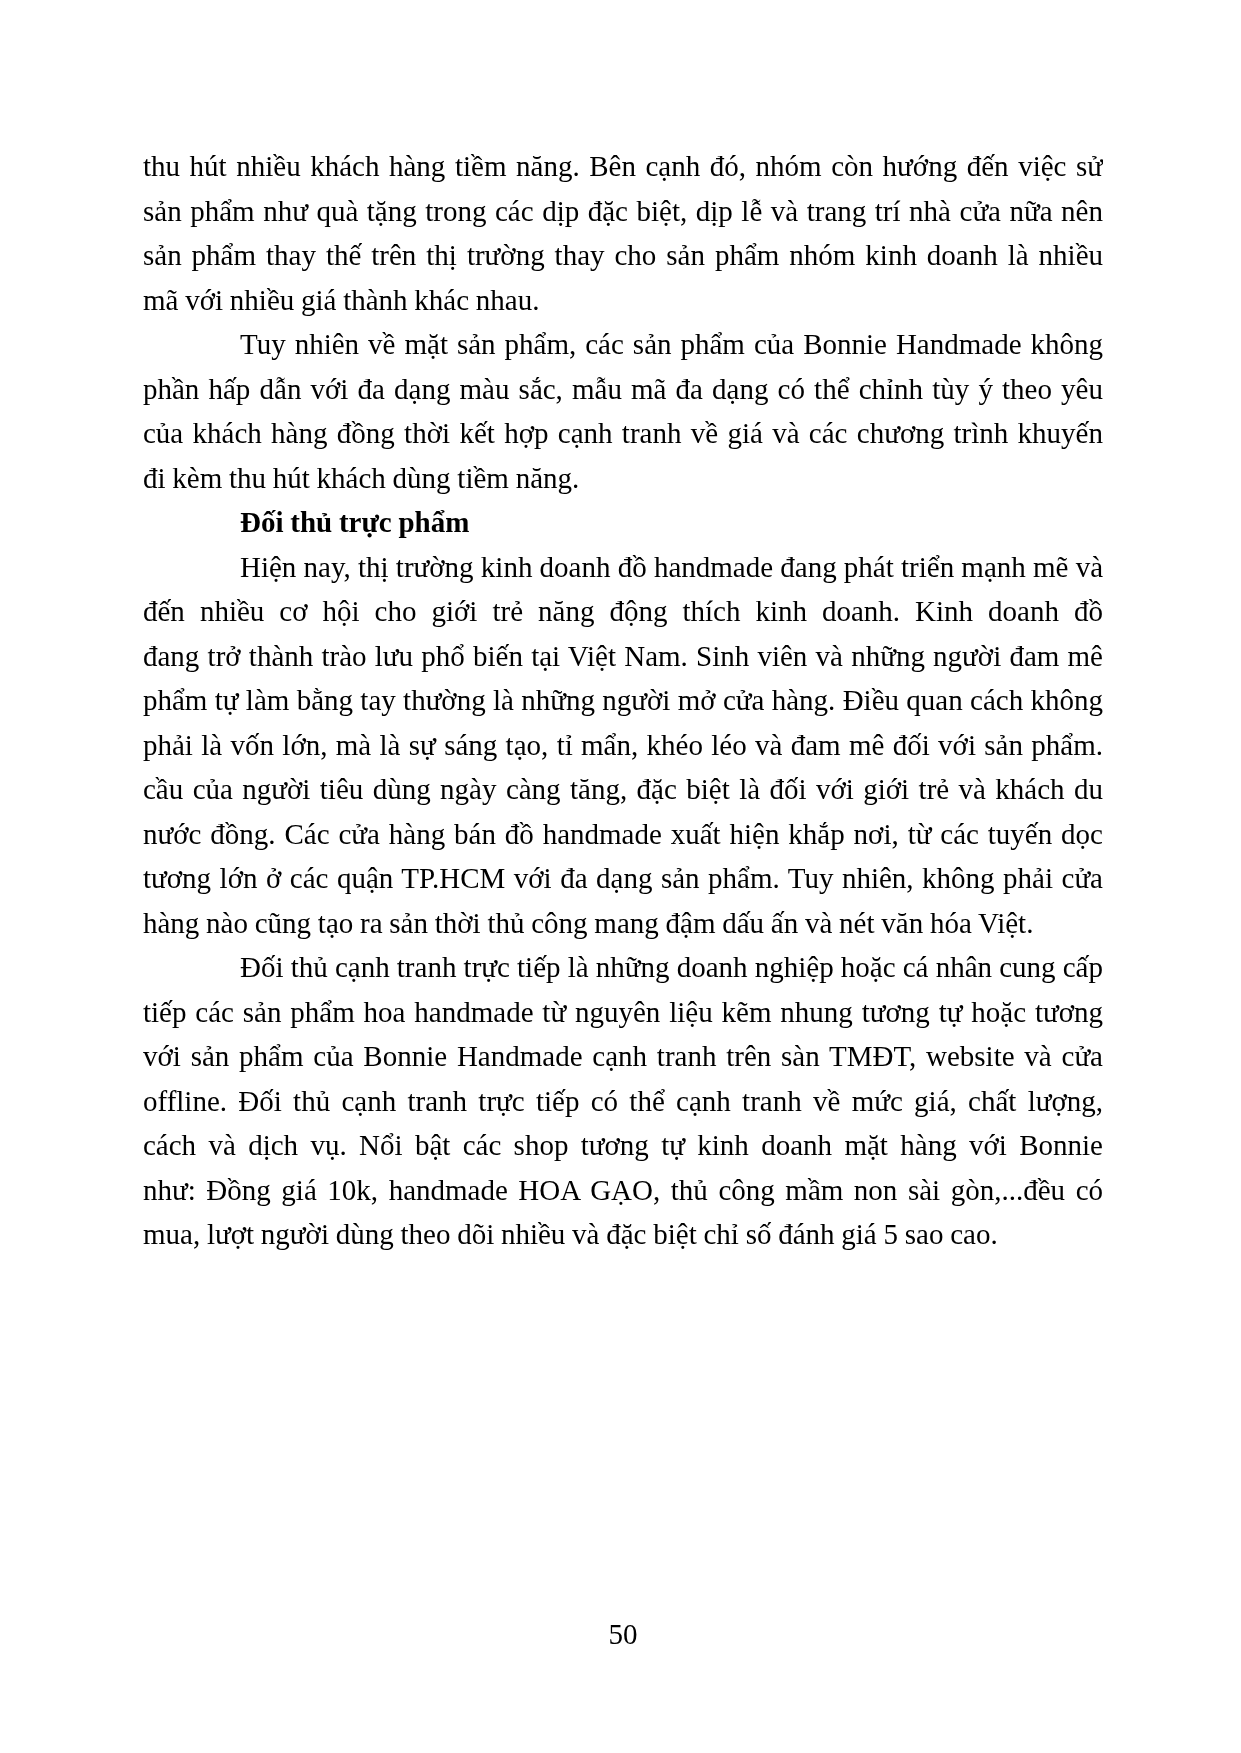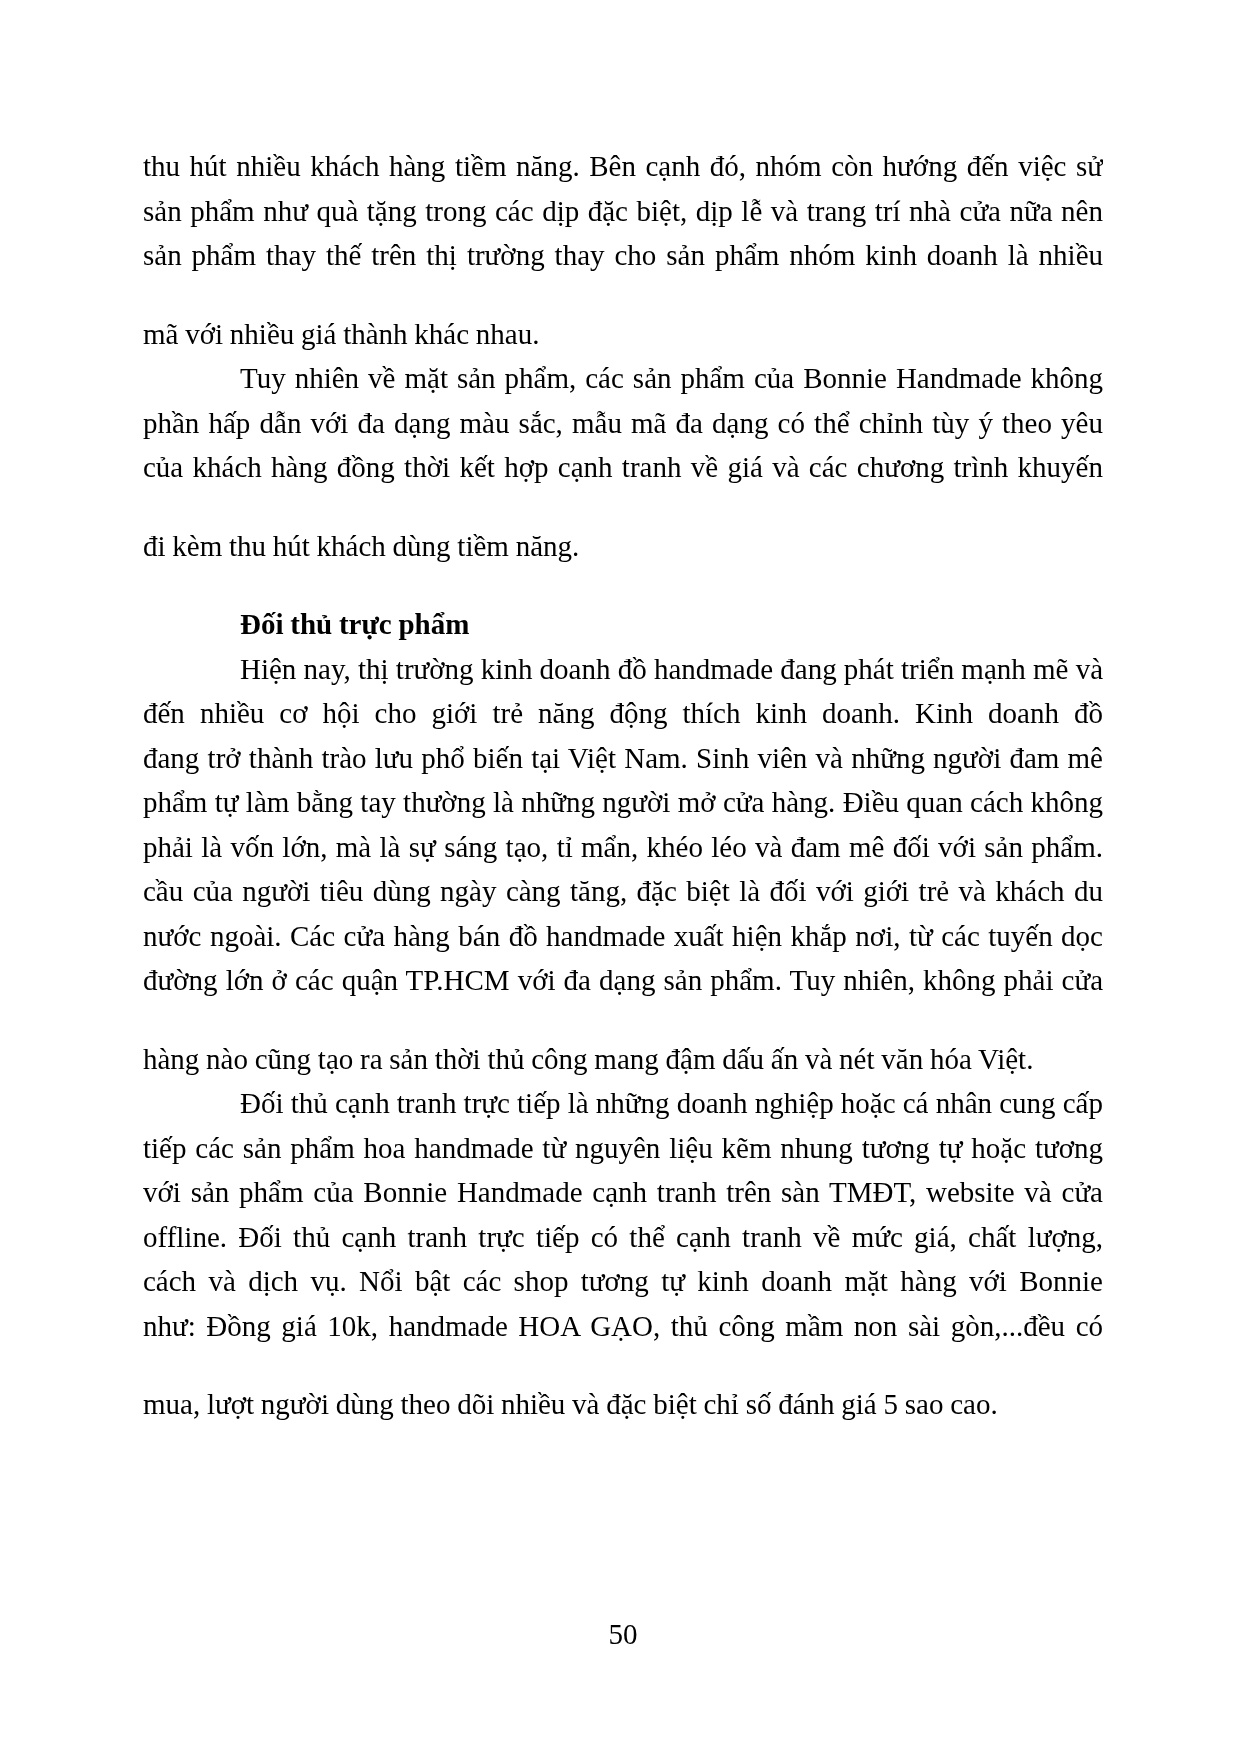--- a/index.html
+++ b/index.html
@@ -27,21 +27,21 @@
   .line {
     height: 44.5px;
     line-height: 44.5px;
     font-size: 29px;
     text-align: justify;
     text-align-last: justify;
     overflow: hidden;
     word-spacing: -0.5px;
   }
   .line.first-indent { padding-left: 97px; }
-  .line.last { text-align: left; text-align-last: left; margin-top: 34px; }
+  .line.last { text-align: left; text-align-last: left; }
   .paragraph.heading .line {
     font-weight: bold;
     text-align: left;
     text-align-last: left;
   }
   .page-number {
     position: absolute;
     left: 143px;
     top: 1612px;
     width: 960px;
@@ -71,22 +71,22 @@
       <div class="paragraph heading">
         <div class="line first-indent last">Đối thủ trực phẩm</div>
       </div>
       <div class="paragraph">
         <div class="line first-indent">Hiện nay, thị trường kinh doanh đồ handmade đang phát triển mạnh mẽ và mang</div>
         <div class="line">đến nhiều cơ hội cho giới trẻ năng động thích kinh doanh. Kinh doanh đồ handmade</div>
         <div class="line">đang trở thành trào lưu phổ biến tại Việt Nam. Sinh viên và những người đam mê sản</div>
         <div class="line">phẩm tự làm bằng tay thường là những người mở cửa hàng. Điều quan cách không</div>
         <div class="line">phải là vốn lớn, mà là sự sáng tạo, tỉ mẩn, khéo léo và đam mê đối với sản phẩm. Nhu</div>
         <div class="line">cầu của người tiêu dùng ngày càng tăng, đặc biệt là đối với giới trẻ và khách du lịch</div>
-        <div class="line">nước ngoài. Các cửa hàng bán đồ handmade xuất hiện khắp nơi, từ các tuyến dọc</div>
-        <div class="line">đường lớn ở các quận TP.HCM với đa dạng sản phẩm. Tuy nhiên, không phải cửa</div>
+        <div class="line">nước đồng. Các cửa hàng bán đồ handmade xuất hiện khắp nơi, từ các tuyến dọc</div>
+        <div class="line">tương lớn ở các quận TP.HCM với đa dạng sản phẩm. Tuy nhiên, không phải cửa</div>
         <div class="line last">hàng nào cũng tạo ra sản thời thủ công mang đậm dấu ấn và nét văn hóa Việt.</div>
       </div>
       <div class="paragraph">
         <div class="line first-indent">Đối thủ cạnh tranh trực tiếp là những doanh nghiệp hoặc cá nhân cung cấp trực</div>
         <div class="line">tiếp các sản phẩm hoa handmade từ nguyên liệu kẽm nhung tương tự hoặc tương đương</div>
         <div class="line">với sản phẩm của Bonnie Handmade cạnh tranh trên sàn TMĐT, website và cửa hàng</div>
         <div class="line">offline. Đối thủ cạnh tranh trực tiếp có thể cạnh tranh về mức giá, chất lượng, phong</div>
         <div class="line">cách và dịch vụ. Nổi bật các shop tương tự kinh doanh mặt hàng với Bonnie Handmade</div>
         <div class="line">như: Đồng giá 10k, handmade HOA GẠO, thủ công mầm non sài gòn,...đều có lượt</div>
         <div class="line last">mua, lượt người dùng theo dõi nhiều và đặc biệt chỉ số đánh giá 5 sao cao.</div>

